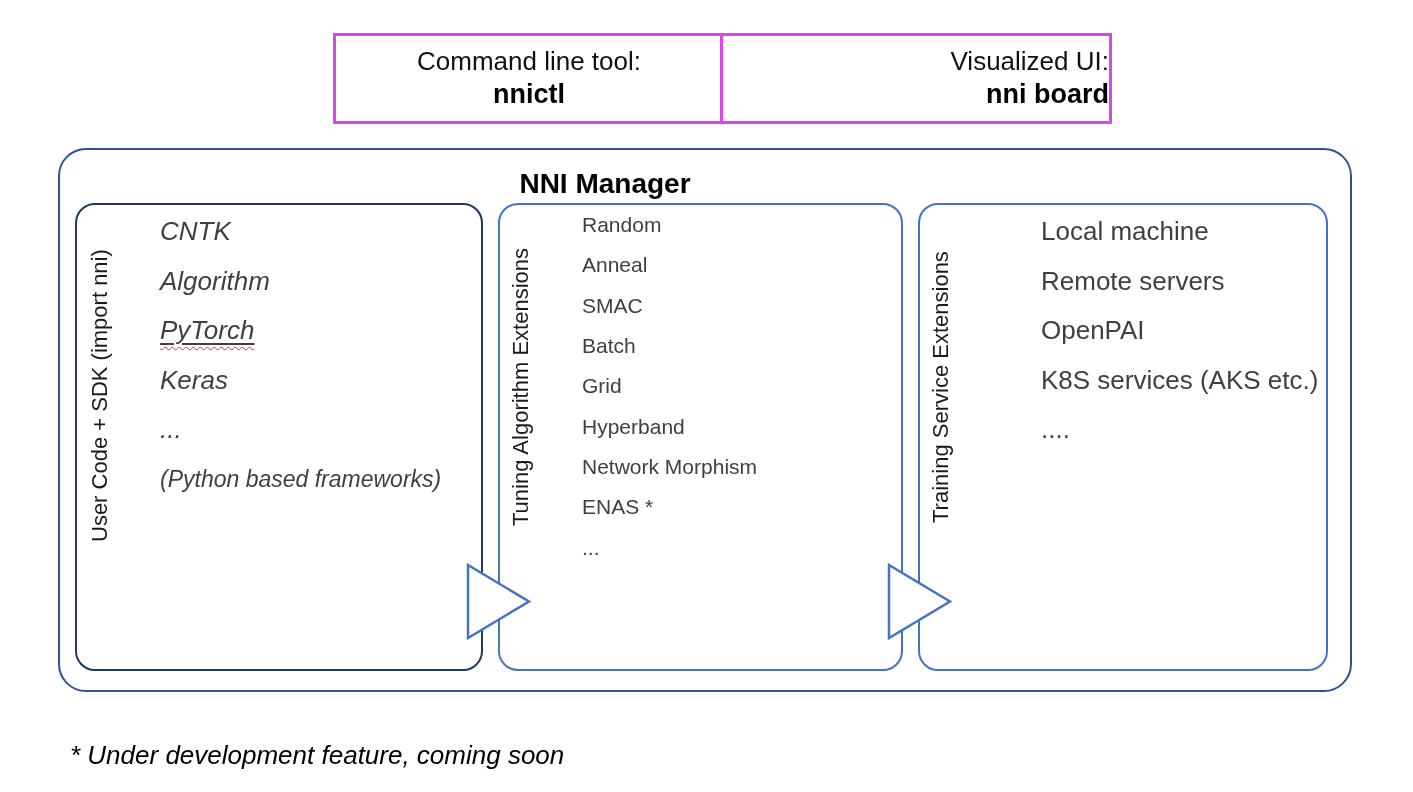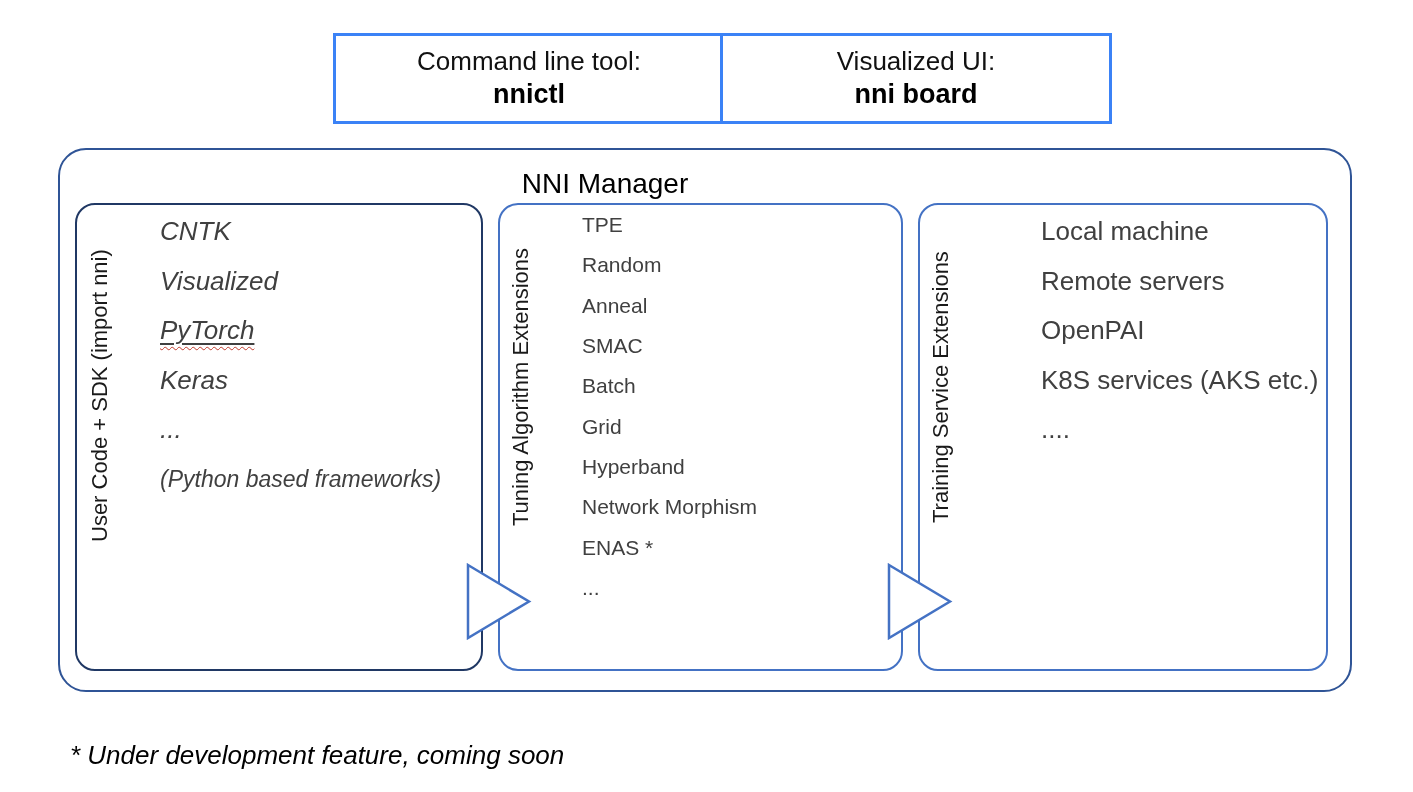--- a/index.html
+++ b/index.html
@@ -8,47 +8,47 @@
     position: relative;
     background: #ffffff;
     font-family: "Liberation Sans", sans-serif;
     overflow: hidden;
   }
 
   
   .top-box {
     position: absolute;
     top: 33px; height: 91px; width: 392px;
-    border: 3px solid #3b82f6;
+    border: 3px solid #d946ef;
     box-sizing: border-box;
     background: #ffffff;
     display: flex; flex-direction: column;
     justify-content: center; align-items: center;
     gap: 5px;
   }
   #top-box-cli { left: 333px; }
-  #top-box-ui  { left: 720px; }
+  #top-box-ui  { left: 720px; align-items: flex-end; }
   .top-box .tb-label { font-size: 26px; color: #111111; line-height: 1.1; }
   .top-box .tb-value { font-size: 27px; font-weight: bold; color: #000000; line-height: 1.1; }
 
   
   .outer {
     position: absolute;
     left: 58px; top: 148px;
     width: 1294px; height: 544px;
     border: 2.5px solid #2F5496;
     border-radius: 28px;
     box-sizing: border-box;
     background: #ffffff;
   }
   .manager-title {
     position: absolute;
     left: 58px; top: 168px; width: 1094px;
     text-align: center;
-    font-size: 28px; font-weight: normal; color: #000000;
+    font-size: 28px; font-weight: bold; color: #000000;
   }
 
   
   .panel {
     position: absolute;
     top: 203px; height: 468px;
     border-radius: 20px;
     box-sizing: border-box;
     background: #ffffff;
   }
@@ -118,34 +118,33 @@
   <div class="tb-value">nni board</div>
 </div>
 
 <div class="outer"></div>
 <div class="manager-title">NNI Manager</div>
 
 <div class="panel" id="panel-user">
   <div class="vlabel">User Code + SDK (import nni)</div>
   <div class="items items-large">
     <div class="item">CNTK</div>
-    <div class="item">Visualized</div>
+    <div class="item">Algorithm</div>
     <div class="item">
       <span class="u-solid"><span class="u-squiggle">PyTorch</span></span>
     </div>
     <div class="item">Keras</div>
     <div class="item">...</div>
     <div class="item small">(Python based frameworks)</div>
   </div>
 </div>
 
 <div class="panel" id="panel-tuning">
   <div class="vlabel">Tuning Algorithm Extensions</div>
   <div class="items">
-    <div class="item">TPE</div>
     <div class="item">Random</div>
     <div class="item">Anneal</div>
     <div class="item">SMAC</div>
     <div class="item">Batch</div>
     <div class="item">Grid</div>
     <div class="item">Hyperband</div>
     <div class="item">Network Morphism</div>
     <div class="item italic">ENAS *</div>
     <div class="item">...</div>
   </div>

